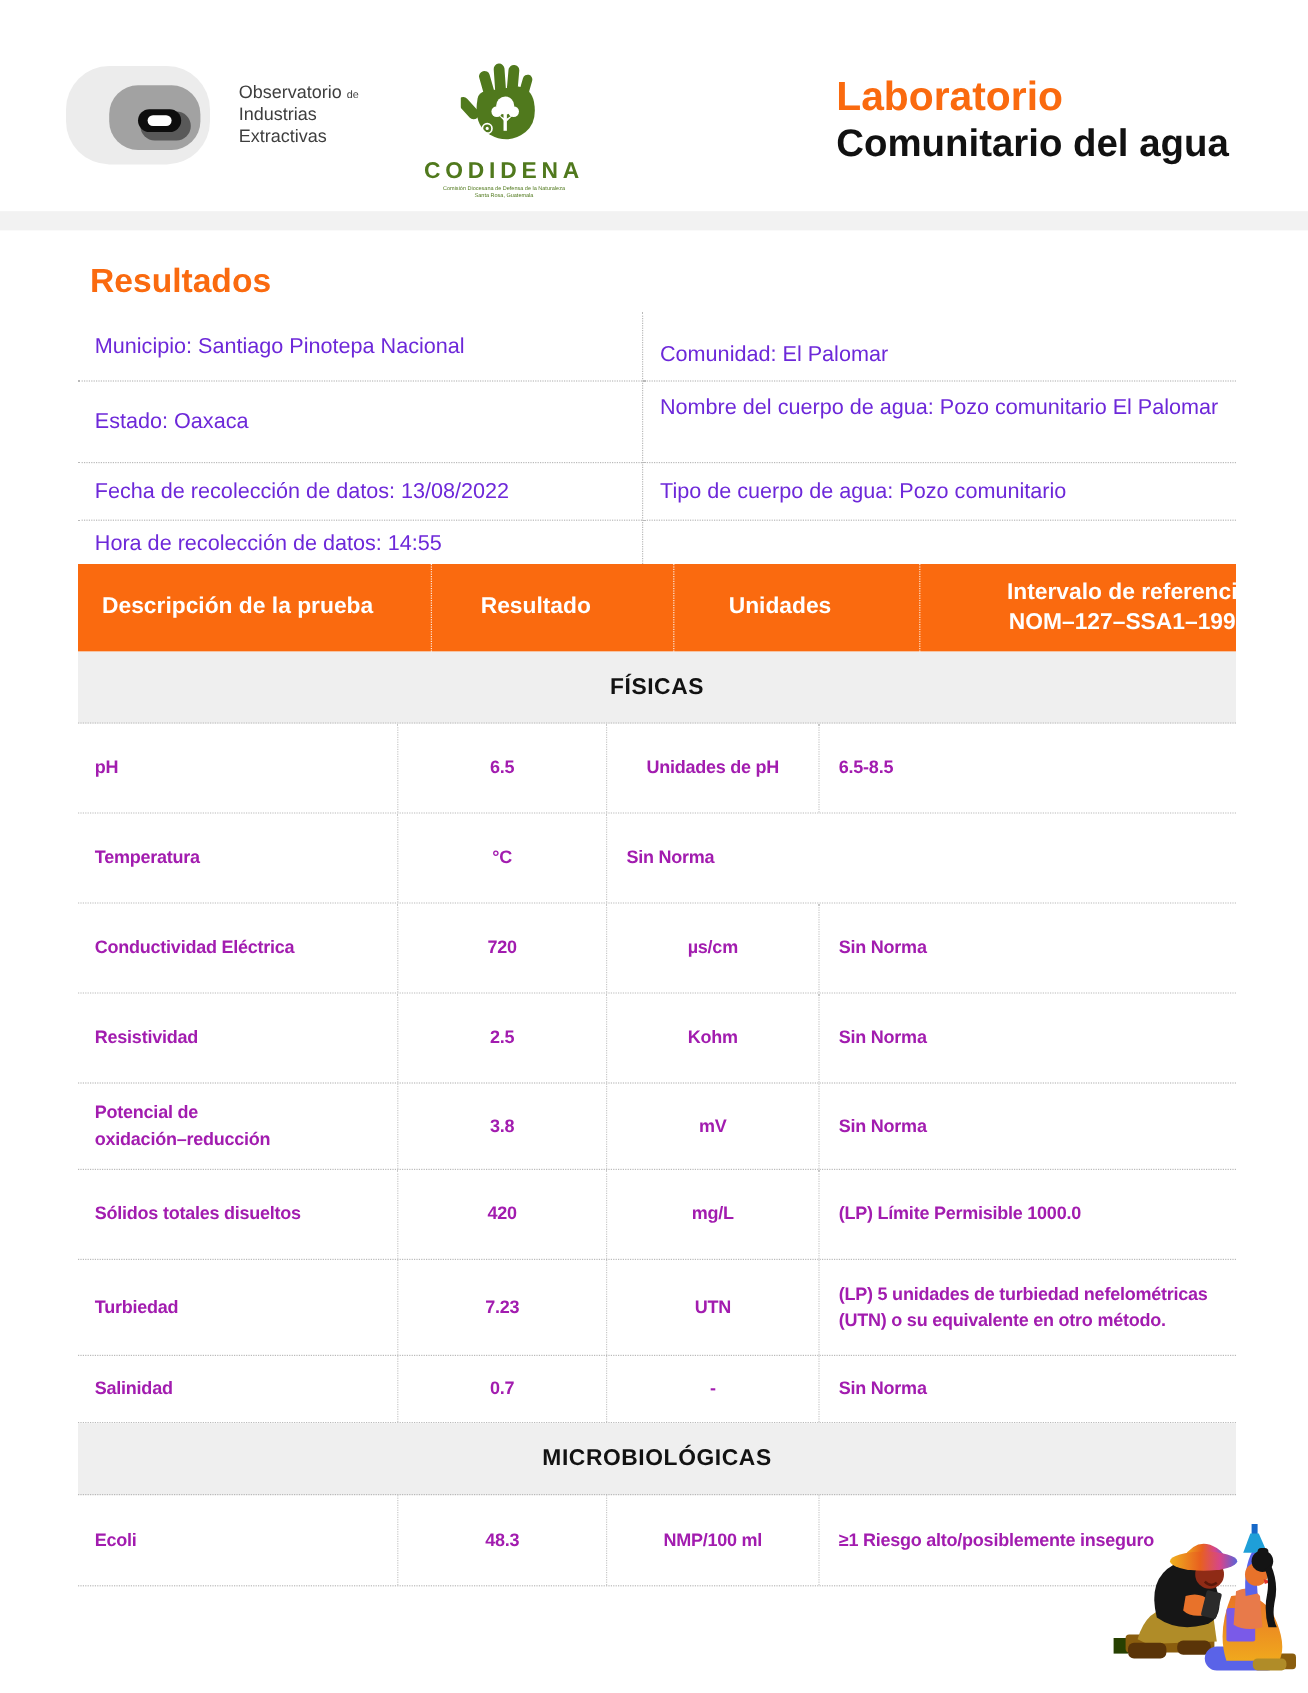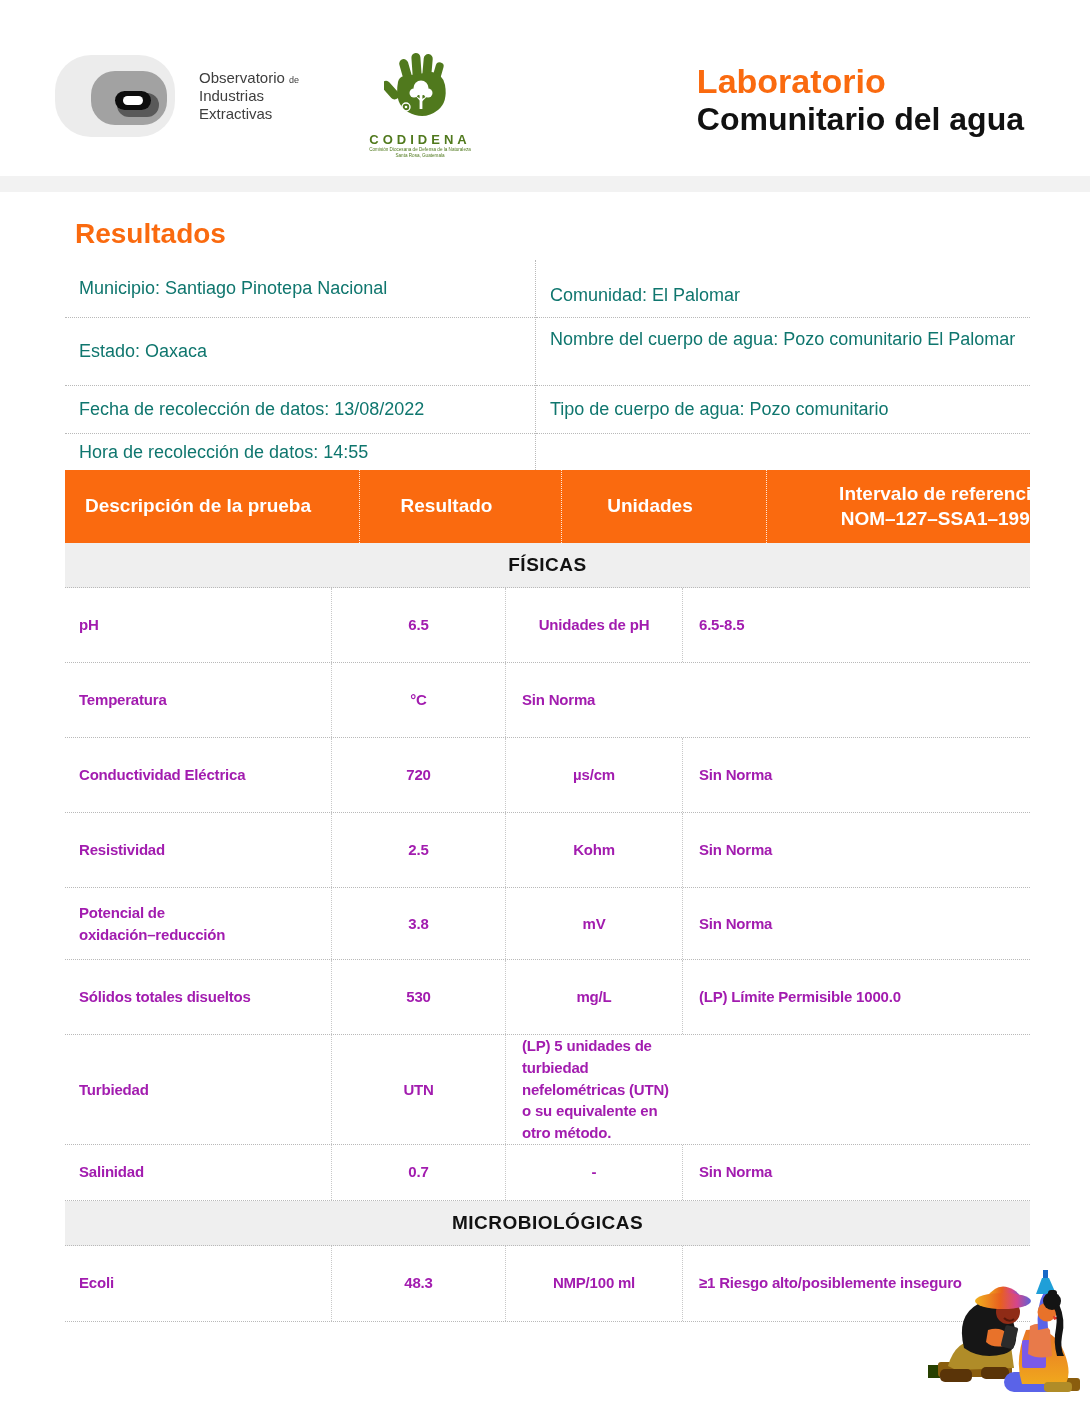--- a/index.html
+++ b/index.html
@@ -22,48 +22,48 @@
   .oie-mark{position:relative;width:120px;height:82px;}
   .oie-o1{position:absolute;inset:0;background:#ececec;border-radius:36px;}
   .oie-o2{position:absolute;left:36px;top:16px;right:8px;bottom:12px;background:#a2a2a2;border-radius:24px;}
   .oie-o3{position:absolute;left:62px;top:38px;right:16px;bottom:20px;background:#595959;border-radius:15px;}
   .oie-o4{position:absolute;right:24px;bottom:27px;width:36px;height:19px;background:#0d0d0d;border-radius:10px;}
   .oie-o5{position:absolute;left:8px;top:5px;right:8px;bottom:5px;background:#fff;border-radius:5px;}
   .oie-text{font-size:15px;line-height:1.22;color:#3e3e3e;}
   .oie-text .small{font-size:9px;}
   .codidena{position:absolute;left:350px;top:52px;width:140px;text-align:center;}
   .codidena svg{display:block;margin:0 auto;}
-  .codidena-name{margin-top:2px;font-size:13px;font-weight:bold;letter-spacing:4px;color:var(--green);}
+  .codidena-name{margin-top:2px;font-size:19px;font-weight:bold;letter-spacing:4px;color:var(--green);}
   .codidena-tag{font-size:4.6px;color:var(--green);line-height:1.3;}
   .titles{position:absolute;right:66px;top:62px;line-height:1.15;}
   .title1{color:var(--accent);font-size:34px;font-weight:bold;}
   .title2{color:#111;font-size:32px;font-weight:bold;}
 
   .strip{position:absolute;top:176px;left:0;width:1090px;height:16px;background:var(--strip);}
 
   
   .main{position:absolute;top:192px;left:0;width:1090px;}
   .resultados{margin:26px 0 10px 75px;font-size:28px;font-weight:bold;color:var(--accent);}
 
-  .meta{margin-left:65px;width:965px;display:flex;color:#0f766e;align-items:center;}
+  .meta{margin-left:65px;width:965px;display:flex;color:#6d28d9;align-items:center;}
   .meta-left{width:470px;}
   .meta-right{width:495px;border-left:1px dotted var(--dot);}
   .m-row{padding:0 14px;display:flex;align-items:center;font-size:18px;border-bottom:1px dotted var(--dot);line-height:1.45;}
   .m-row.noline{border-bottom:none;}
   .mh58{height:58px;} .mh68{height:68px;} .mh48{height:48px;} .mh36{height:36px;}
   .m-row.bottom{align-items:flex-end;padding-bottom:9px;}
   .m-row.top{align-items:flex-start;padding-top:8px;}
 
   
   .table{margin-left:65px;width:965px;}
   .thead{display:grid;grid-template-columns:266px 174px 177px 348px;background:var(--accent);height:73px;gap:28px;}
   .th{display:flex;align-items:center;justify-content:center;text-align:center;
       color:#fff;font-weight:bold;font-size:19px;line-height:1.3;}
   .th + .th{border-left:1px dotted rgba(255,255,255,.85);}
-  .band{height:45px;background:var(--band);display:flex;align-items:center;justify-content:center;
+  .band{height:60px;background:var(--band);display:flex;align-items:center;justify-content:center;
         font-weight:bold;font-size:19px;letter-spacing:.5px;color:#121212;border-bottom:1px dotted var(--dot);}
   .trow{display:grid;grid-template-columns:266px 174px 177px 348px;border-bottom:1px dotted var(--dot);}
   .td{display:flex;align-items:center;font-weight:bold;font-size:15px;letter-spacing:-0.2px;color:#a21caf;line-height:1.45;}
   .td + .td{border-left:1px dotted #c8c8c8;}
   .td.name{padding-left:14px;padding-right:8px;}
   .td.name span{display:block;}
   .td.result,.td.units{justify-content:center;text-align:center;}
   .td.ref{padding-left:16px;padding-right:8px;}
   .r75{min-height:75px;} .r72{min-height:72px;} .r80{min-height:80px;} .r56{min-height:56px;} .r76{min-height:76px;}
 
@@ -206,29 +206,30 @@
       </div>
       <div class="td result">3.8</div>
       <div class="td units">mV</div>
       <div class="td ref">Sin Norma</div>
     </div>
 
     <div class="trow r75">
       <div class="td name">
           <span>Sólidos totales disueltos</span>
         </div>
-      <div class="td result">530</div>
+      <div class="td result">420</div>
       <div class="td units">mg/L</div>
       <div class="td ref">(LP) Límite Permisible 1000.0</div>
     </div>
 
     <div class="trow r80">
       <div class="td name">
           <span>Turbiedad</span>
         </div>
+      <div class="td result">7.23</div>
       <div class="td units">UTN</div>
       <div class="td ref">(LP) 5 unidades de turbiedad nefelométricas (UTN) o su equivalente en otro método.</div>
     </div>
 
     <div class="trow r56">
       <div class="td name">
           <span>Salinidad</span>
         </div>
       <div class="td result">0.7</div>
       <div class="td units">-</div>

